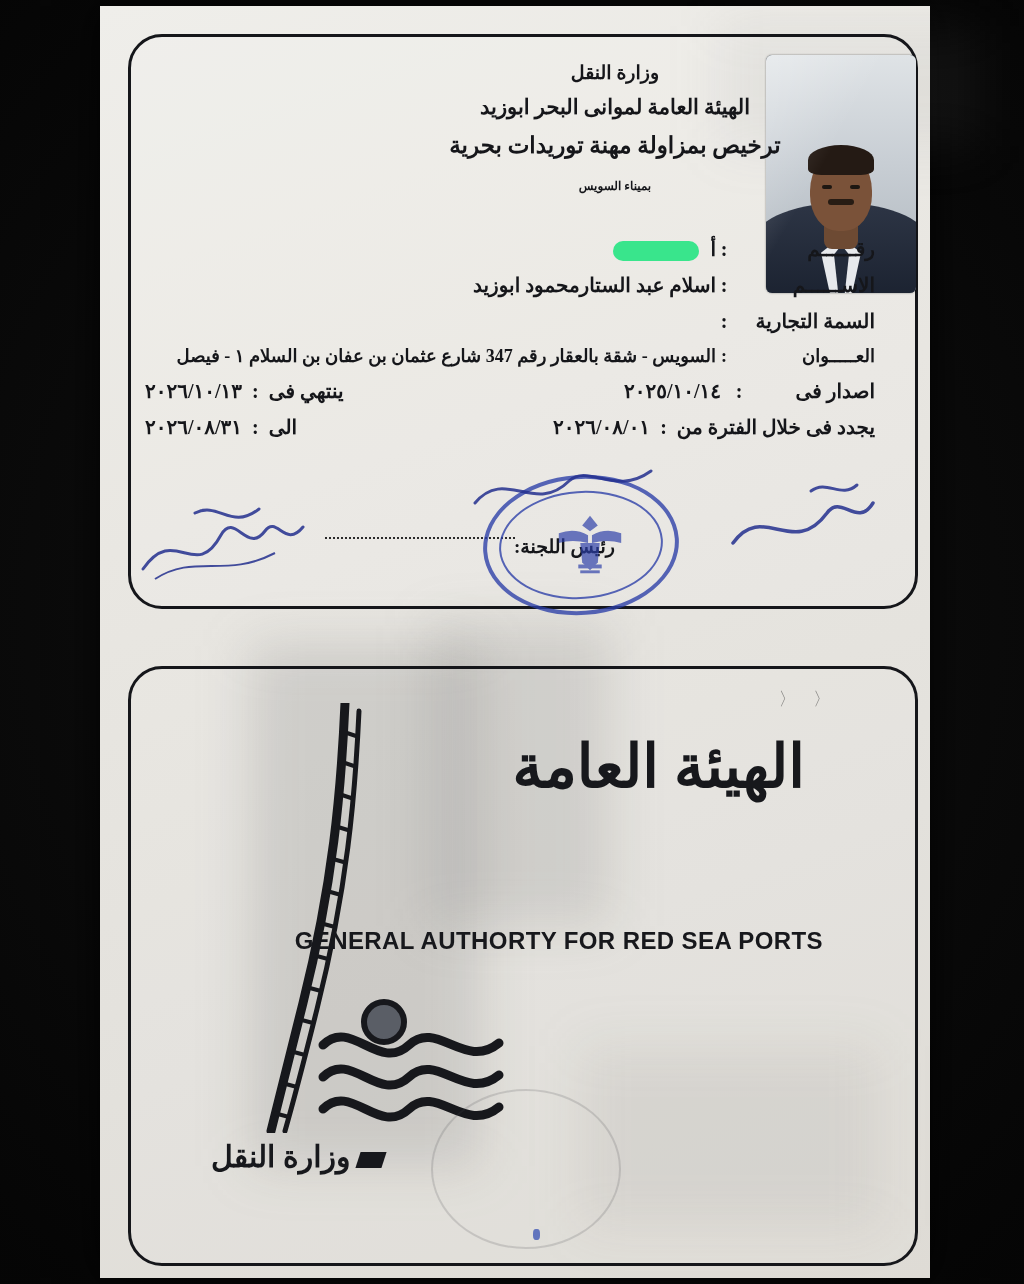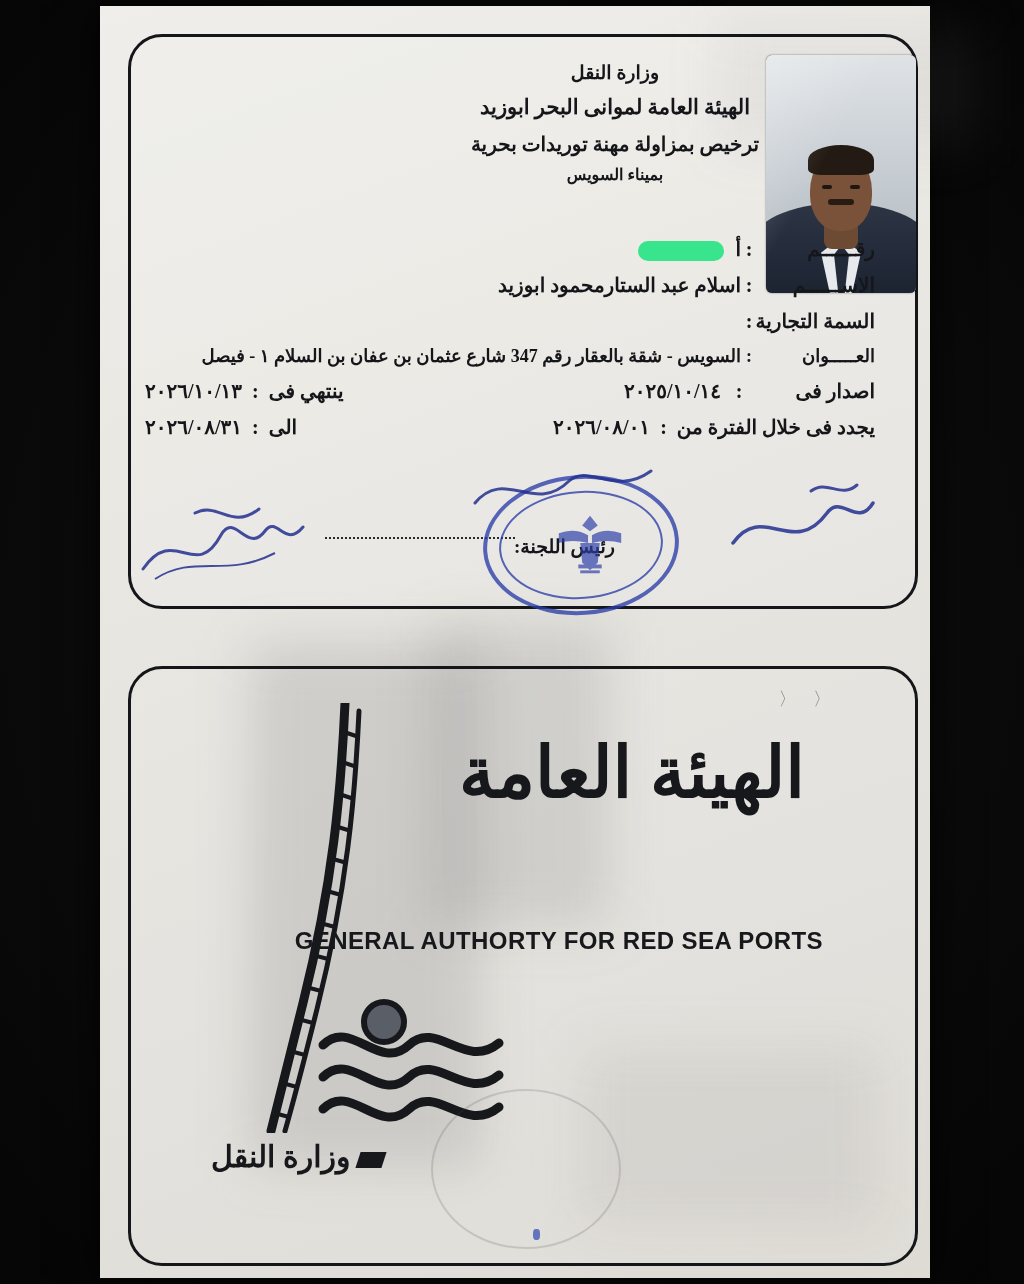--- a/index.html
+++ b/index.html
@@ -117,22 +117,22 @@
     line-height: 1.5;
   }
   .hdr-block {
     position: absolute;
     right: 40px; top: 22px;
     width: 520px;
     text-align: center;
   }
   .hdr-1 { font-size: 19px; margin-bottom: 4px; }
   .hdr-2 { font-size: 21px; margin-bottom: 6px; }
-  .hdr-3 { font-size: 20px; margin-bottom: 4px; }
-  .hdr-4 { font-size: 16px; }
+  .hdr-3 { font-size: 23px; margin-bottom: 13px; }
+  .hdr-4 { font-size: 12px; }
 
   .fields {
     position: absolute;
     right: 40px; top: 200px;
     width: 730px;
     color: #15161a;
   }
   .row {
     display: flex;
     align-items: baseline;
@@ -140,20 +140,21 @@
     margin-bottom: 12px;
     font-size: 20px;
     font-weight: bold;
     white-space: nowrap;
   }
   .row .lab {
     width: 118px;
     text-align: justify;
     letter-spacing: 0px;
     flex: 0 0 auto;
+    margin-left: 25px;
   }
   .row .colon { width: 16px; flex: 0 0 auto; text-align: center; }
   .row .val { flex: 1 1 auto; }
   .row.num .val { position: relative; }
   .redact {
     display: inline-block;
     width: 86px; height: 20px;
     background: #39e58c;
     border-radius: 10px;
     vertical-align: middle;
@@ -220,21 +221,21 @@
     left: 28px; top: 660px;
     width: 790px; height: 600px;
     border: 3px solid #15161a;
     border-radius: 34px;
     background: rgba(255,255,255,0.06);
     overflow: hidden;
   }
   .logo-ar1 {
     position: absolute;
     right: 110px; top: 62px;
-    font-size: 71px; font-weight: bold; color: #17181c;
+    font-size: 60px; font-weight: bold; color: #17181c;
     letter-spacing: -1px;
   }
   .logo-ar2 {
     position: absolute;
     right: 60px; top: 158px;
     font-size: 66px; font-weight: bold; color: #17181c;
     letter-spacing: -1px;
   }
   .logo-en {
     position: absolute;

